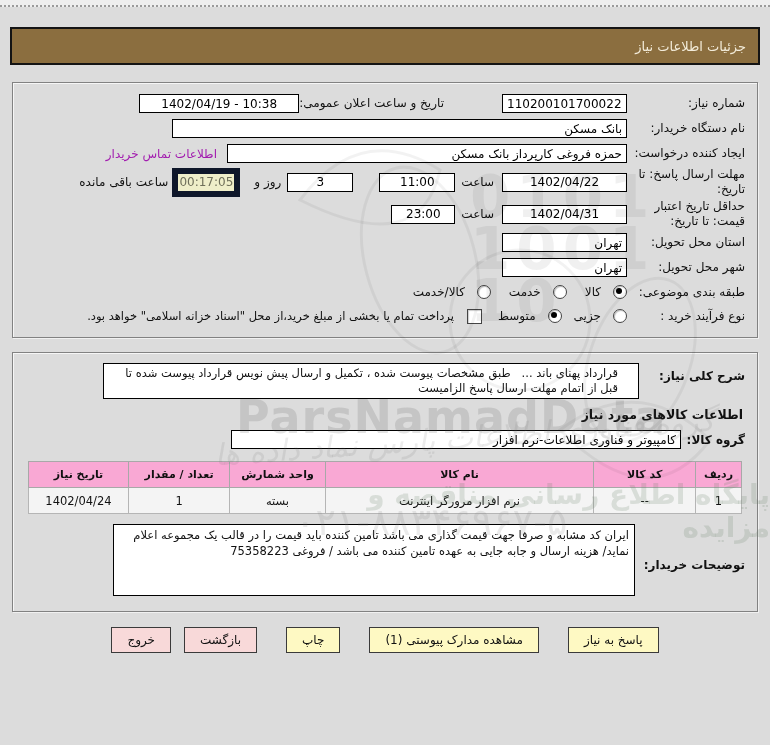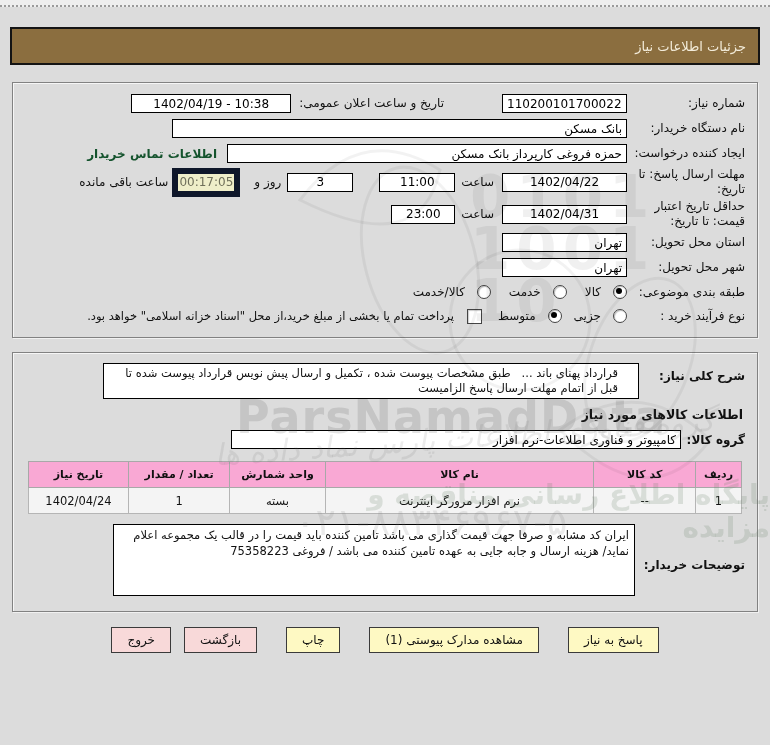--- a/index.html
+++ b/index.html
@@ -32,21 +32,21 @@
   .lbl{width:118px;flex:none;line-height:15px;}
   .lbl2{line-height:15px;}
   input.box{
     border:1px solid #000;background:#fff;height:19px;box-sizing:border-box;
     font-family:"DejaVu Sans",sans-serif;font-size:12px;color:#000;padding:0 4px;
   }
   .ltr{direction:ltr;text-align:center;}
   .rtl-val{direction:rtl;text-align:right;}
   .w150{width:125px;} .w160{width:160px;} .w76{width:76px;} .w66{width:66px;}
   .w64{width:64px;} .w455{width:455px;} .w400{width:400px;} .w450{width:450px;}
-  .link{color:#14532d;margin-right:10px;cursor:pointer;font-weight:bold;}
+  .link{color:#a21caf;margin-right:10px;cursor:pointer;}
   .countdown{
     display:inline-block;width:56px;height:17px;line-height:17px;text-align:center;
     background:#efeec9;border:6px solid #0f172a;color:#6f6f5a;direction:ltr;font-size:12px;
   }
   
   .opt{display:flex;align-items:flex-start;gap:8px;}
   .radio{
     width:12px;height:12px;border:1px solid #444;border-radius:50%;background:#fff;flex:none;
     box-shadow:inset 1px 1px 1px rgba(0,0,0,.25);margin-left:4px;position:relative;
   }
@@ -113,21 +113,21 @@
   <div class="titlebar" id="titlebar" style="background: rgb(139, 110, 63); color: rgb(243, 236, 218);">
     <span class="titlebar-text">جزئیات اطلاعات نیاز</span>
   </div>
 
   <div class="panel panel1">
 
     <div class="row r25">
       <span class="lbl">شماره نیاز:</span>
       <input class="box ltr w150" readonly="" value="1102001017000229" style="">
       <span class="lbl2" style="margin-right:58px">تاریخ و ساعت اعلان عمومی:</span>
-      <input class="box ltr w160" style="margin-right: 8px;" readonly="" value="1402/04/19 - 10:38">
+      <input class="box ltr w160" style="" readonly="" value="1402/04/19 - 10:38">
     </div>
 
     <div class="row r25">
       <span class="lbl">نام دستگاه خریدار:</span>
       <input class="box rtl-val w455" readonly="" value="بانک مسکن" style="">
     </div>
 
     <div class="row r25">
       <span class="lbl">ایجاد کننده درخواست:</span>
       <input class="box rtl-val w400" readonly="" value="حمزه فروغی کارپرداز بانک مسکن" style="">

